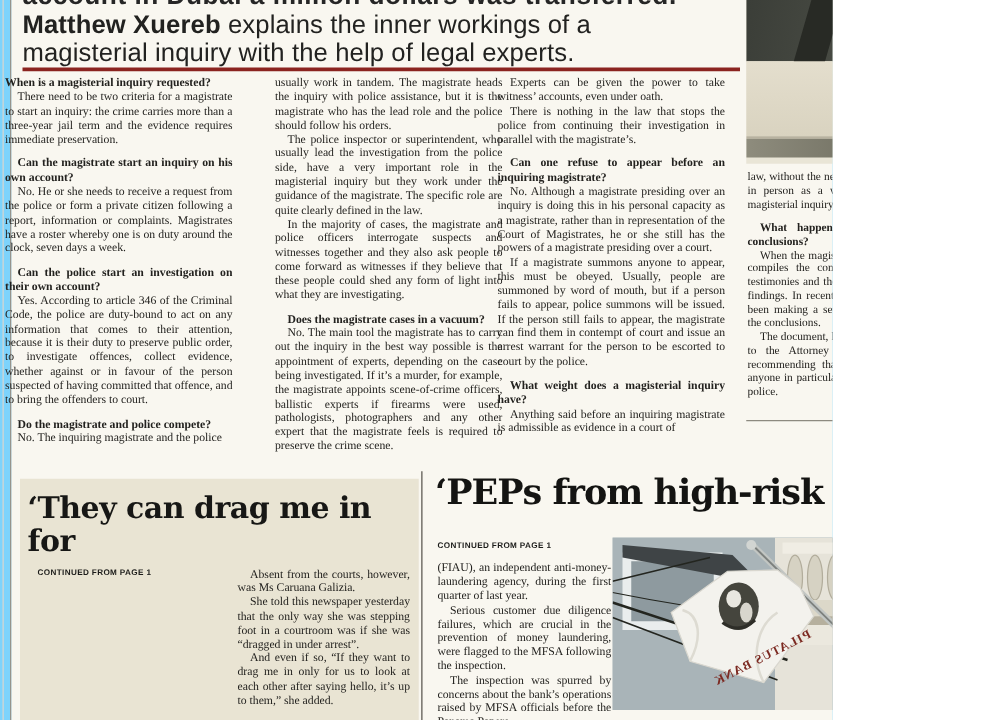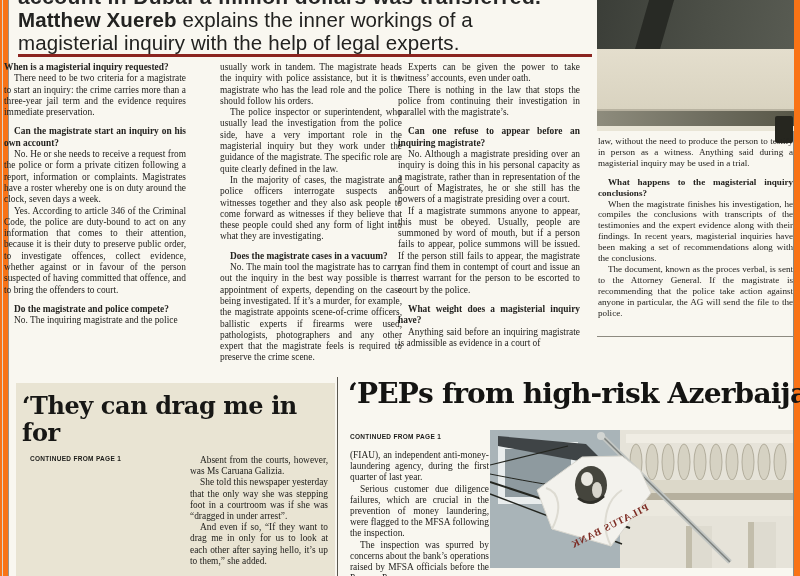--- a/index.html
+++ b/index.html
@@ -1,16 +1,16 @@
 <!DOCTYPE html>
 <html><head>
 <meta charset="utf-8">
 <style>
   html,body{margin:0;padding:0;background:#ffffff;}
-  .sheet{position:relative;width:800px;height:576px;overflow:hidden;background:#f97316;
+  .sheet{position:relative;width:666px;height:576px;overflow:hidden;background:#7dd3fc;
          font-family:"Liberation Serif",serif;}
   .paper{position:absolute;left:9px;top:0;width:784px;height:576px;background:#f9f7f0;}
   .edge1{position:absolute;left:2px;top:0;width:1px;height:576px;background:#d8d6cf;}
   .edge2{position:absolute;left:8px;top:0;width:1px;height:576px;background:#96948c;}
   .edge3{position:absolute;left:793px;top:0;width:1px;height:576px;background:#8a8a84;}
 
   
   .strap-clip{position:absolute;left:18px;top:0;width:574px;height:9px;overflow:hidden;}
   .strap{position:absolute;left:0;top:-14px;white-space:nowrap;
          font:700 21px/22px "Liberation Sans",sans-serif;color:#262626;letter-spacing:.4px;}
@@ -90,20 +90,21 @@
     <div class="trp-stone"></div>
     <div class="trp-strip"></div>
   </div>
   <div class="trp-blob"></div>
 
   <div class="qacol c1">
     <p class="q mt0 ni">When is a magisterial inquiry requested?</p>
     <p class="a">There need to be two criteria for a magistrate to start an inquiry: the crime carries more than a three-year jail term and the evidence requires immediate preservation.</p>
     <p class="q">Can the magistrate start an inquiry on his own account?</p>
     <p class="a">No. He or she needs to receive a request from the police or form a private citizen following a report, information or complaints. Magistrates have a roster whereby one is on duty around the clock, seven days a week.</p>
+    <p class="q">Can the police start an investigation on their own account?</p>
     <p class="a">Yes. According to article 346 of the Criminal Code, the police are duty-bound to act on any information that comes to their attention, because it is their duty to preserve public order, to investigate offences, collect evidence, whether against or in favour of the person suspected of having committed that offence, and to bring the offenders to court.</p>
     <p class="q">Do the magistrate and police compete?</p>
     <p class="a">No. The inquiring magistrate and the police</p>
   </div>
 
   <div class="qacol c2">
     <p class="a ni">usually work in tandem. The magistrate heads the inquiry with police assistance, but it is the magistrate who has the lead role and the police should follow his orders.</p>
     <p class="a">The police inspector or superintendent, who usually lead the investigation from the police side, have a very important role in the magisterial inquiry but they work under the guidance of the magistrate. The specific role are quite clearly defined in the law.</p>
     <p class="a">In the majority of cases, the magistrate and police officers interrogate suspects and witnesses together and they also ask people to come forward as witnesses if they believe that these people could shed any form of light into what they are investigating.</p>
     <p class="q">Does the magistrate cases in a vacuum?</p>

